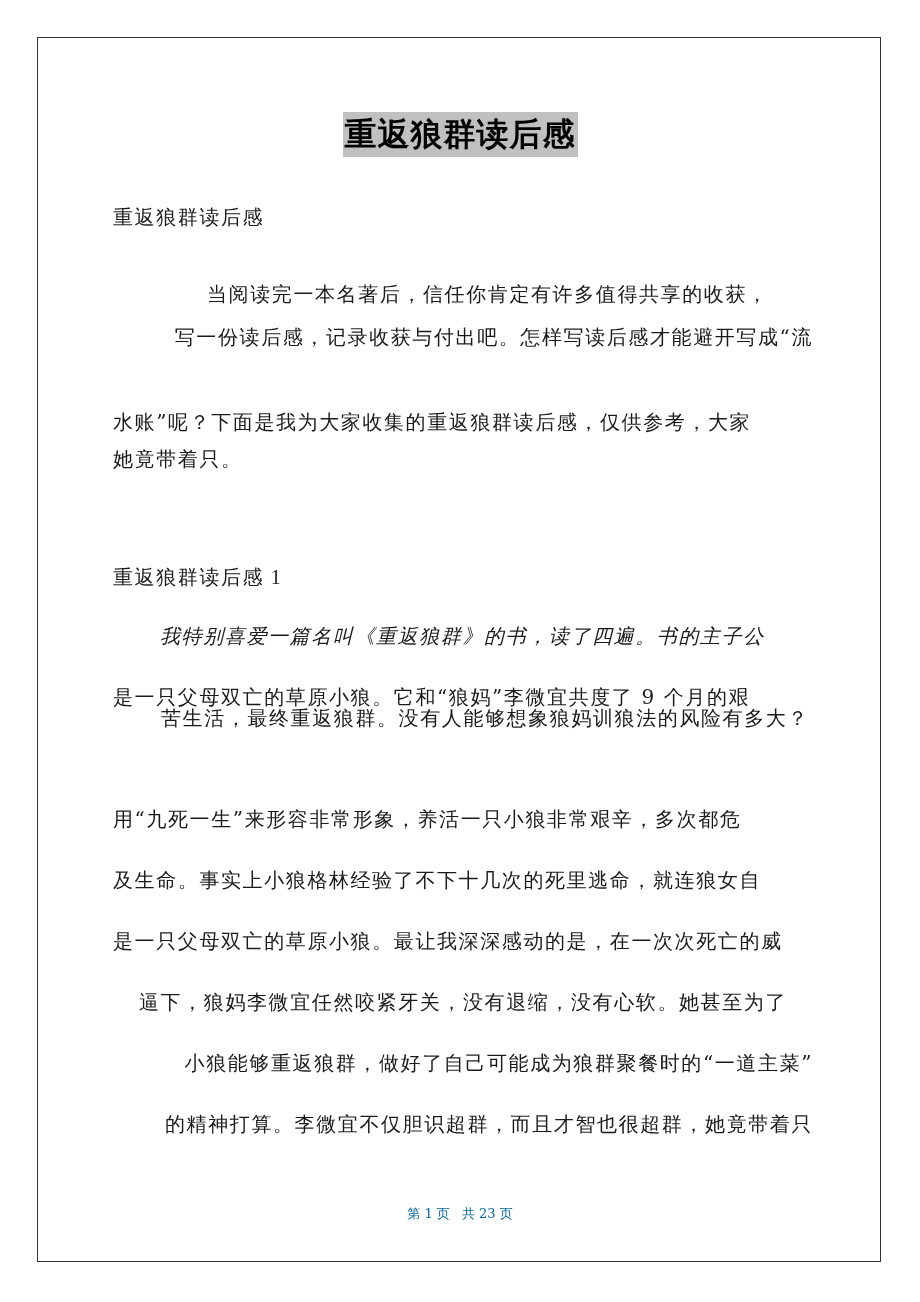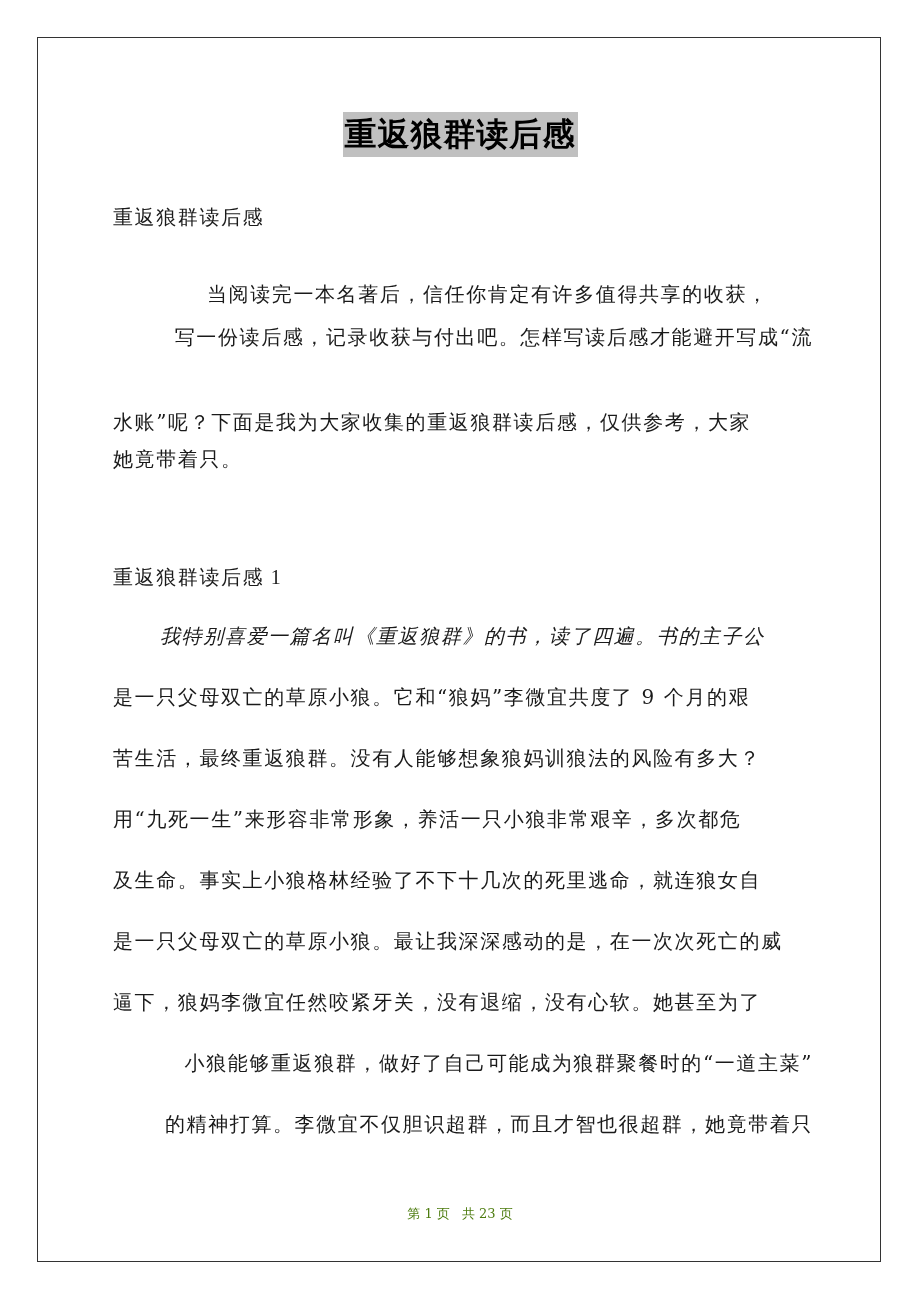--- a/index.html
+++ b/index.html
@@ -55,21 +55,21 @@
     }
     .indent-2 { left: 207px; }
     .indent-1 { left: 160px; font-style: italic; }
     .footer {
       position: absolute;
       left: 0;
       top: 1205px;
       width: 920px;
       text-align: center;
       font-size: 13px;
-      color: #4d7c0f;
+      color: #0369a1;
       font-family: "DejaVu Serif", "Liberation Serif", serif;
     }
     .footer span { margin: 0 4px; }
   </style>
 </head>
 <body>
 
 <div class="page-frame"></div>
 
 <div class="doc-title-wrap">
@@ -80,24 +80,24 @@
 
 <div class="line indent-2" style="top:280px;">当阅读完一本名著后，信任你肯定有许多值得共享的收获，</div>
 <div class="line" style="top:323px;text-align:right;">写一份读后感，记录收获与付出吧。怎样写读后感才能避开写成“流</div>
 <div class="line" style="top:384px;margin-top:24px;">水账”呢？下面是我为大家收集的重返狼群读后感，仅供参考，大家</div>
 <div class="line" style="top:445px;">她竟带着只。</div>
 
 <div class="line" style="top:563px;font-family:Liberation Serif, serif;">重返狼群读后感 1</div>
 
 <div class="line indent-1" style="top:622px;">我特别喜爱一篇名叫《重返狼群》的书，读了四遍。书的主子公</div>
 <div class="line" style="top:683px;">是一只父母双亡的草原小狼。它和“狼妈”李微宜共度了 9 个月的艰</div>
-<div class="line" style="top:744px;">苦生活，最终重返狼群。没有人能够想象狼妈训狼法的风险有多大？</div>
+<div class="line" style="top:704px;margin-left:48px;">苦生活，最终重返狼群。没有人能够想象狼妈训狼法的风险有多大？</div>
 <div class="line" style="top:805px;">用“九死一生”来形容非常形象，养活一只小狼非常艰辛，多次都危</div>
 <div class="line" style="top:866px;">及生命。事实上小狼格林经验了不下十几次的死里逃命，就连狼女自</div>
 <div class="line" style="top:927px;">是一只父母双亡的草原小狼。最让我深深感动的是，在一次次死亡的威</div>
-<div class="line" style="top:988px;">逼下，狼妈李微宜任然咬紧牙关，没有退缩，没有心软。她甚至为了</div>
+<div class="line" style="top:988px;text-align:center;">逼下，狼妈李微宜任然咬紧牙关，没有退缩，没有心软。她甚至为了</div>
 <div class="line" style="top:1049px;text-align:right;">小狼能够重返狼群，做好了自己可能成为狼群聚餐时的“一道主菜”</div>
 <div class="line" style="top:1110px;text-align:right;">的精神打算。李微宜不仅胆识超群，而且才智也很超群，她竟带着只</div>
 
 <div class="footer">
   <span>第 1 页</span>
   <span>共 23 页</span>
 </div>
 
 </body></html>

